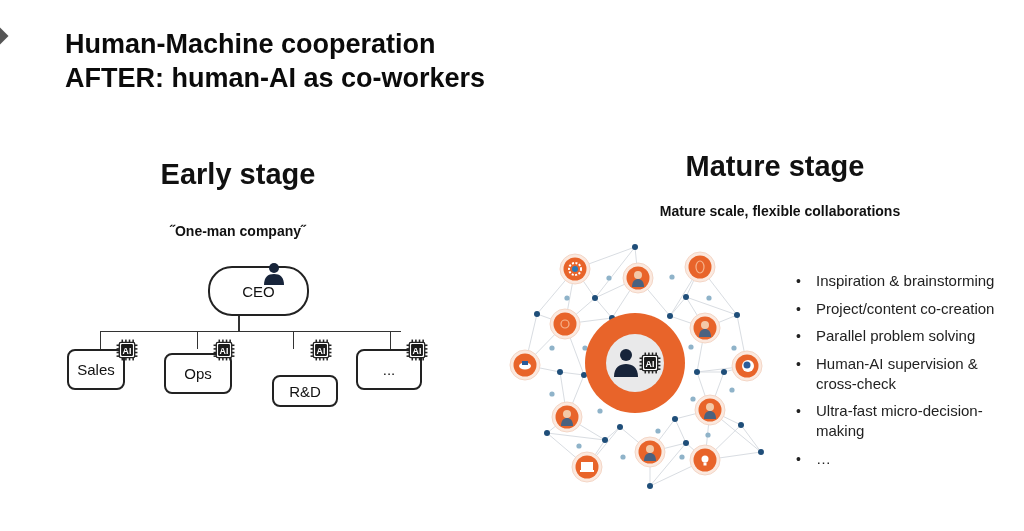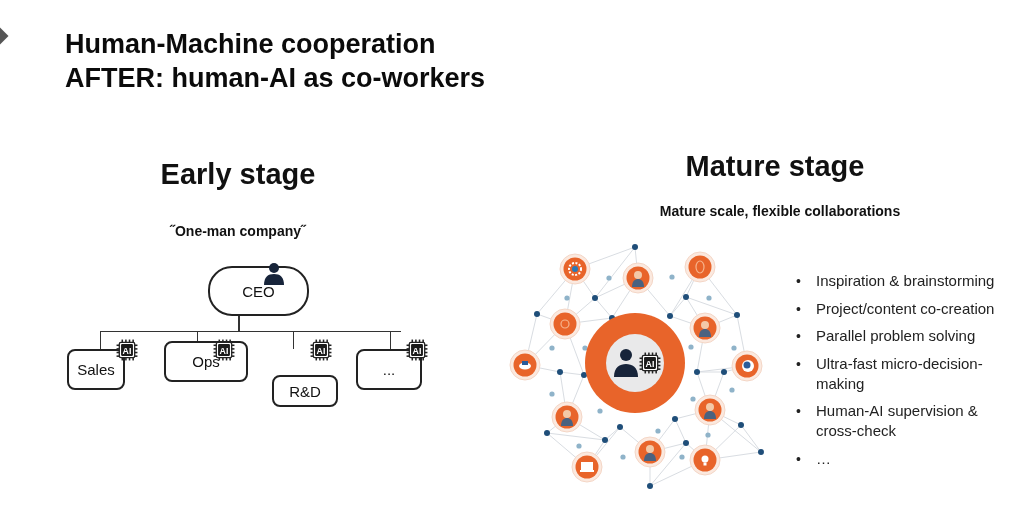--- a/index.html
+++ b/index.html
@@ -53,21 +53,21 @@
   <div class="line" style="left:238px; top:316px; width:2px; height:15px;"></div>
   <div class="line" style="left:100px; top:331px; width:301px; height:1px;"></div>
   <div class="line" style="left:100px; top:331px; width:1px; height:18px;"></div>
   <div class="line" style="left:197px; top:331px; width:1px; height:18px;"></div>
   <div class="line" style="left:293px; top:331px; width:1px; height:18px;"></div>
   <div class="line" style="left:390px; top:331px; width:1px; height:18px;"></div>
 
   <div class="org-box" style="left:67px; top:349px; width:58px; height:41px;">
     <span>Sales</span>
   </div>
-  <div class="org-box" style="left:164px; top:341px; width:84px; height:41px;">
+  <div class="org-box" style="left:164px; top:353px; width:68px; height:41px;">
     <span>Ops</span>
   </div>
   <div class="org-box" style="left:272px; top:349px; width:66px; height:32px;margin-top:26px;">
     <span>R&amp;D</span>
   </div>
   <div class="org-box" style="left:356px; top:349px; width:66px; height:41px;">
     <span>...</span>
   </div>
 
   <div id="chips">
@@ -326,16 +326,16 @@
     <circle cx="200" cy="225" r="15" fill="#fbe9df" stroke="#f4d6c6" stroke-width="1"></circle>
     <circle cx="200" cy="225" r="11.5" fill="#e8642a"></circle>
     <circle cx="200" cy="224" r="3.5" fill="#fff"></circle>
     <rect x="198.5" y="227.5" width="3" height="3" fill="#fff"></rect>
   </svg>
 
 <ul class="bullets">
   <li>Inspiration &amp; brainstorming</li>
   <li>Project/content co-creation</li>
   <li>Parallel problem solving</li>
+  <li style="width:190px;">Human-AI supervision &amp; cross-check</li>
   <li style="width:190px;">Ultra-fast micro-decision-making</li>
-  <li style="width:190px;">Human-AI supervision &amp; cross-check</li>
   <li>…</li>
 </ul>
 
 </body></html>

